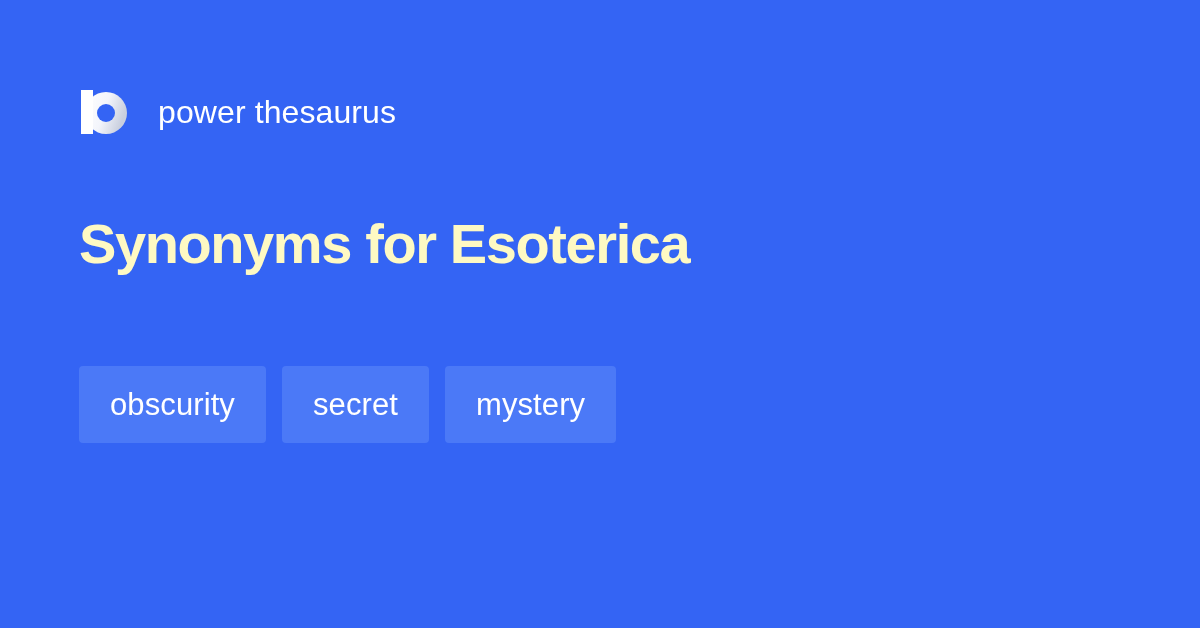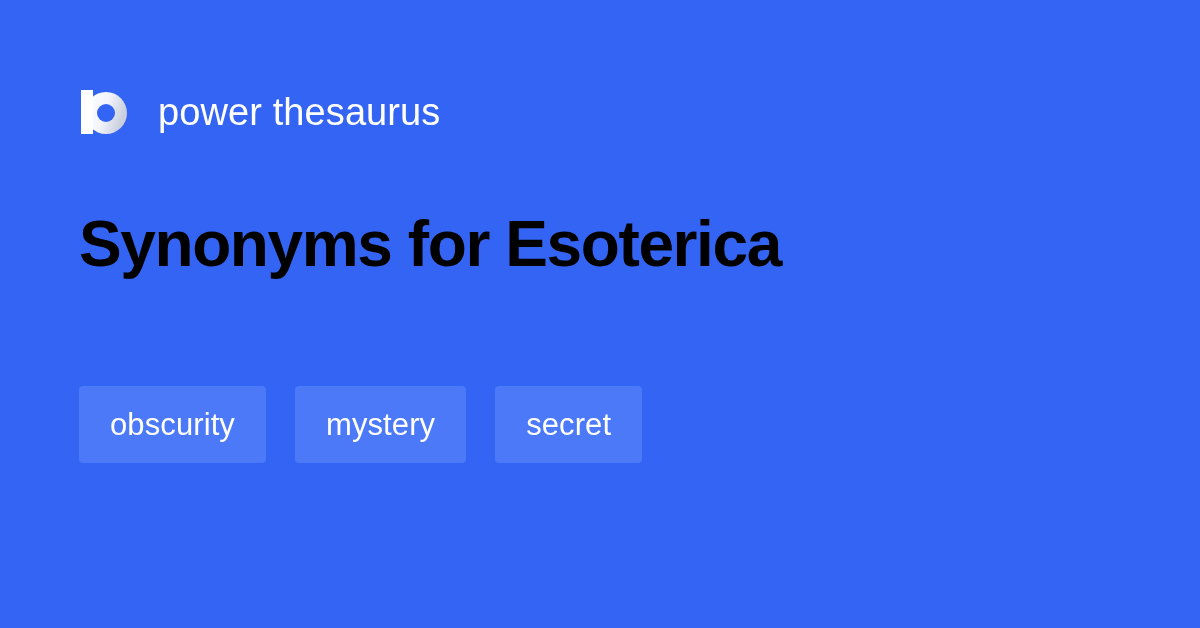--- a/index.html
+++ b/index.html
@@ -37,52 +37,52 @@
   .brand-mark {
     width: 52px;
     height: 52px;
     display: block;
     flex: 0 0 auto;
   }
 
   .brand-name {
     margin-left: 27px;
     color: #ffffff;
-    font-size: 38px;
+    font-size: 32px;
     font-weight: 400;
     letter-spacing: 0.1px;
     line-height: 1;
     white-space: nowrap;
     font-family: "Liberation Sans", "DejaVu Sans", sans-serif;
   }
 
   
   .headline {
     position: absolute;
     left: 79px;
     top: 196px;
     margin: 0;
-    color: #000000;
-    font-size: 64px;
+    color: #fef9c3;
+    font-size: 56px;
     font-weight: 700;
     line-height: 96px;
     letter-spacing: -1.4px;
     white-space: nowrap;
     font-family: "Liberation Sans", "DejaVu Sans", sans-serif;
   }
 
   
   .chips {
     position: absolute;
     left: 79px;
-    top: 386px;
+    top: 366px;
     width: 1050px;
     display: flex;
     flex-wrap: wrap;
-    gap: 19px 29px;
+    gap: 19px 16px;
     align-content: flex-start;
   }
 
   .chip {
     height: 77px;
     box-sizing: border-box;
     padding: 0 31px;
     display: flex;
     align-items: center;
     justify-content: center;
@@ -126,20 +126,20 @@
     <span class="brand-name">power thesaurus</span>
   </div>
 
   <h1 class="headline">Synonyms for Esoterica</h1>
 
   <div class="chips">
     <div class="chip">
       <span>obscurity</span>
     </div>
     <div class="chip">
-      <span>mystery</span>
+      <span>secret</span>
     </div>
     <div class="chip">
-      <span>secret</span>
+      <span>mystery</span>
     </div>
   </div>
 
 </div>
 
 </body></html>

